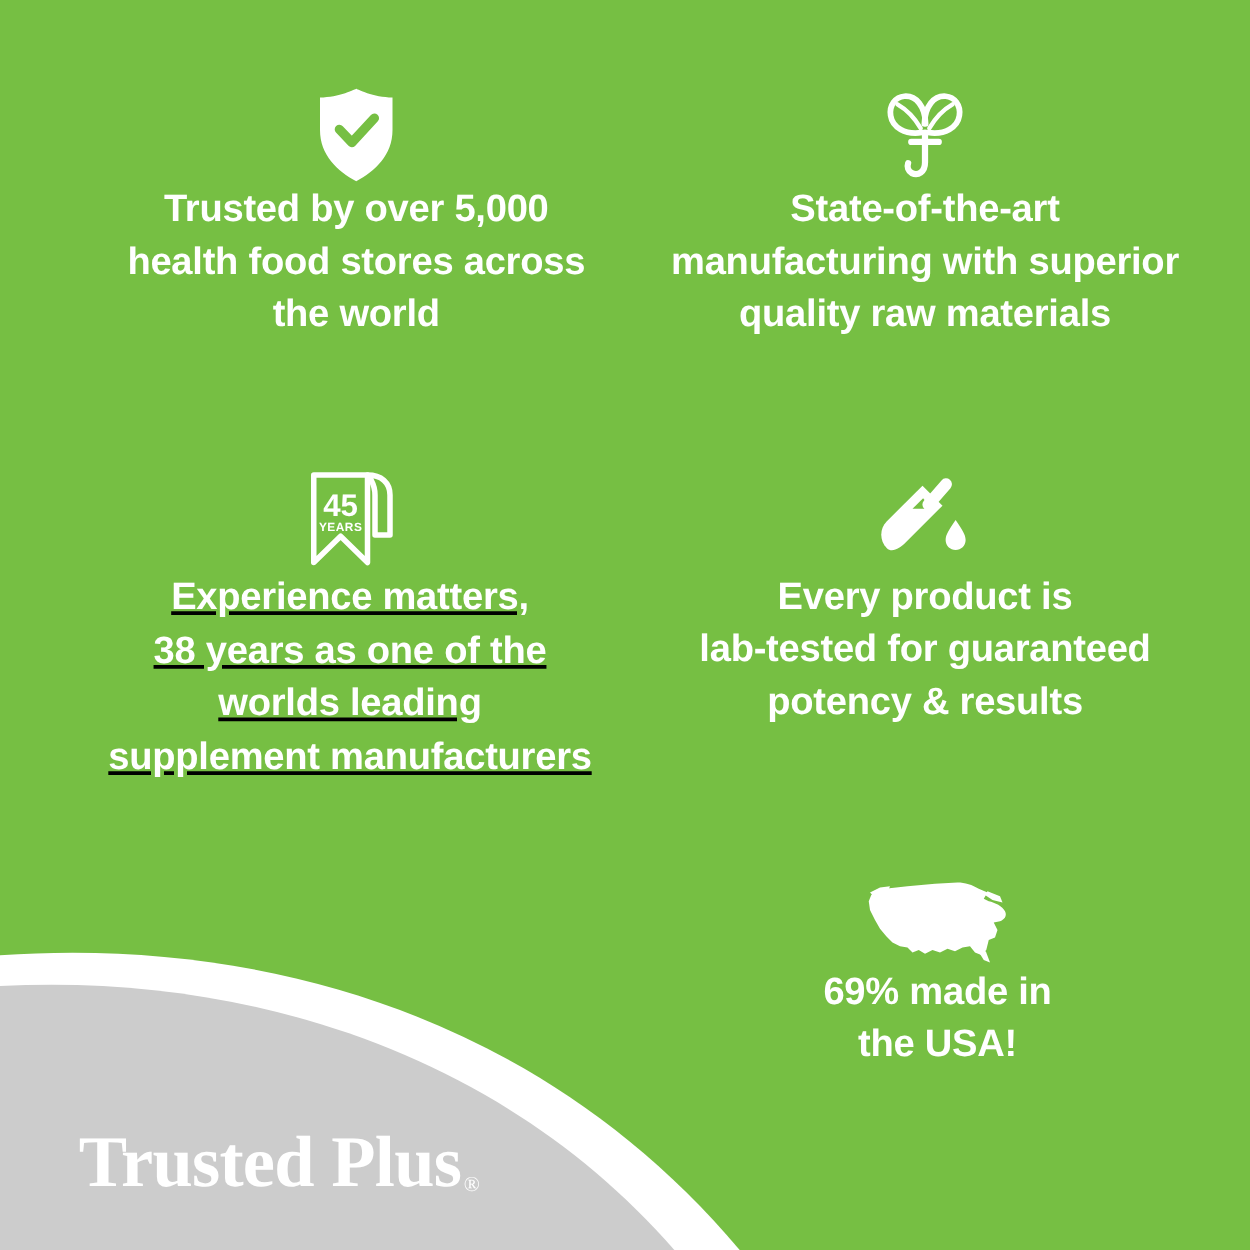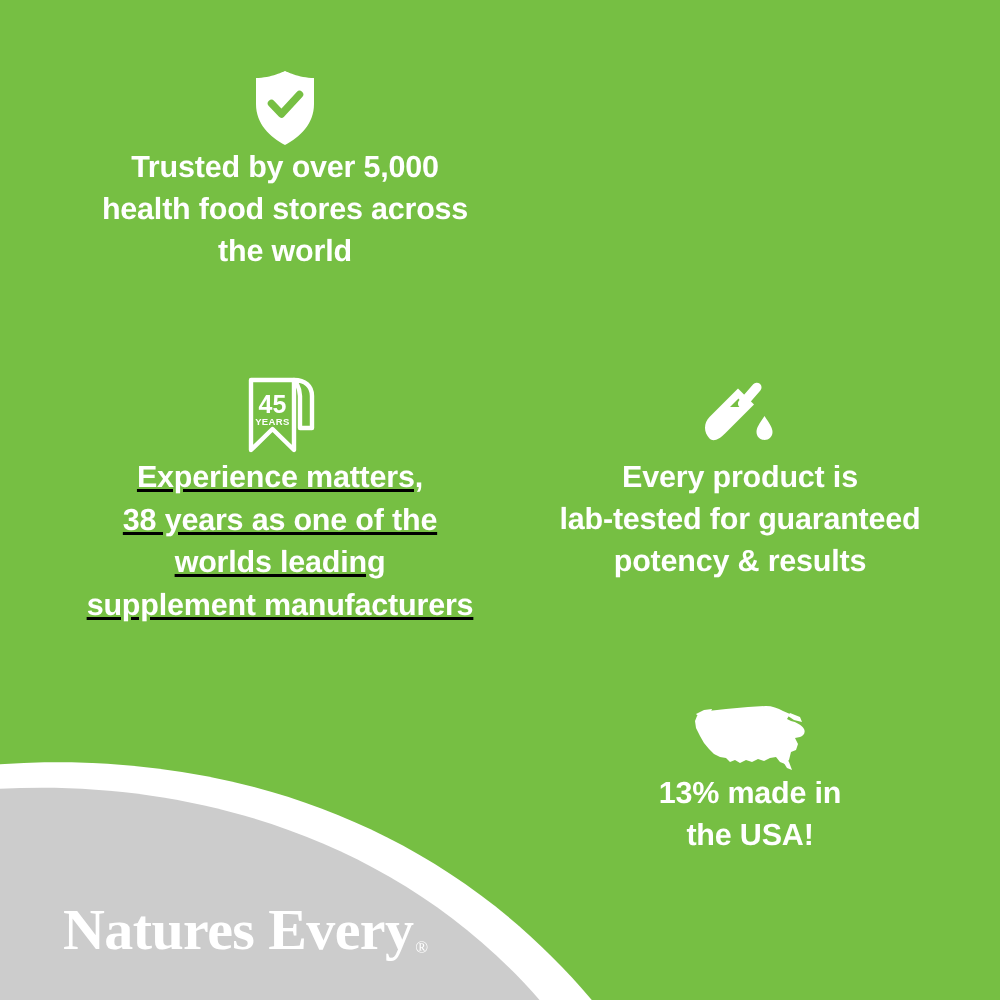--- a/index.html
+++ b/index.html
@@ -128,20 +128,38 @@
         <svg width="66" height="76" viewBox="0 0 66 76">
           <path d="M33 1 C33 1 19 8 4 8 L4 34 C4 54 18 67 33 75 C48 67 62 54 62 34 L62 8 C47 8 33 1 33 1 Z" fill="#ffffff"></path>
           <path d="M19.5 33.5 L29.5 44 L47.5 24.5" fill="none" stroke="#76bf43" stroke-width="7.5" stroke-linecap="round" stroke-linejoin="round"></path>
         </svg>
       </div>
       <div class="cell-text">Trusted by over 5,000
 health food stores across
 the world</div>
     </div>
 
+    <div class="cell" id="cell-mfg">
+      <div class="cell-icon">
+        <svg width="76" height="78" viewBox="0 0 76 78">
+
+          <path d="M35.5 38 C22 40 12 34 10.5 24.5 C9.2 16 14.5 9.5 21.5 9 C31 8.3 38 17 38.5 31" fill="none" stroke="#ffffff" stroke-width="4.6" stroke-linecap="round" stroke-linejoin="round"></path>
+          <path d="M16 15.5 C23 19.5 29.5 26, 34.5 34.5" fill="none" stroke="#ffffff" stroke-width="3.6" stroke-linecap="round"></path>
+
+          <path d="M40.5 38 C54 40 64 34 65.5 24.5 C66.8 16 61.5 9.5 54.5 9 C45 8.3 38 17 37.5 31" fill="none" stroke="#ffffff" stroke-width="4.6" stroke-linecap="round" stroke-linejoin="round"></path>
+          <path d="M60 15.5 C53 19.5 46.5 26, 41.5 34.5" fill="none" stroke="#ffffff" stroke-width="3.6" stroke-linecap="round"></path>
+
+          <path d="M38 38 L38 62 C38 69.5 32.5 73 27.5 70.5 C24.5 69 23.5 65.5 24.5 62.5" fill="none" stroke="#ffffff" stroke-width="5" stroke-linecap="round" stroke-linejoin="round"></path>
+          <path d="M27 45.5 L49 45.5" fill="none" stroke="#ffffff" stroke-width="5" stroke-linecap="round"></path>
+        </svg>
+      </div>
+      <div class="cell-text">State-of-the-art
+manufacturing with superior
+quality raw materials</div>
+    </div>
 
     <div class="cell" id="cell-exp">
       <div class="cell-icon">
         <svg width="84" height="84" viewBox="0 0 84 84">
 
           <path d="M56 8 C67 8 74 14 74 24 L74 56 L62 56 L62 24 C62 14 56 8 56 8 Z" fill="none" stroke="#ffffff" stroke-width="4.4" stroke-linejoin="round" stroke-linecap="round"></path>
 
           <path d="M56 8 L13 8 L13 78 L34.5 57 L56 78 L56 8" fill="none" stroke="#ffffff" stroke-width="4.4" stroke-linejoin="round" stroke-linecap="round"></path>
 
           <text x="34.5" y="40.5" fill="#ffffff" font-family="Liberation Sans, sans-serif" font-size="25" font-weight="700" text-anchor="middle">45</text>
@@ -201,24 +219,24 @@
                    L24 54 L19 49 L14 43
                    L10 36 L6 28 L5 21 Z" fill="#ffffff"></path>
 
           <path d="M93 52 L99 62 L102 70 L97 68 L92 60 Z" fill="#ffffff"></path>
 
           <path d="M100 13 L110 17 L112 22 L104 20 L98 16 Z" fill="#ffffff"></path>
 
           <path d="M6 14 L14 10 L22 9 L20 14 L10 18 Z" fill="#ffffff"></path>
         </svg>
       </div>
-      <div class="cell-text">13% made in
+      <div class="cell-text">69% made in
 the USA!</div>
     </div>
 
   </div>
 
   <div class="logo">
-    <span class="logo-word">Natures Every</span>
+    <span class="logo-word">Trusted Plus</span>
     <span class="logo-reg">®</span>
   </div>
 
 </div>
 
 </body></html>

